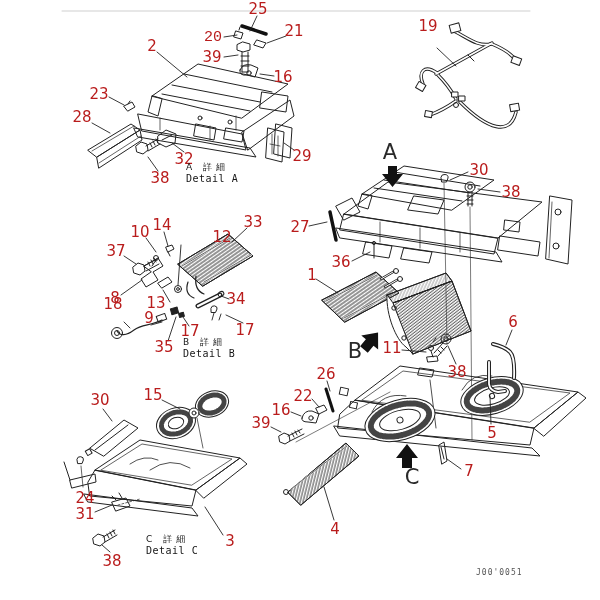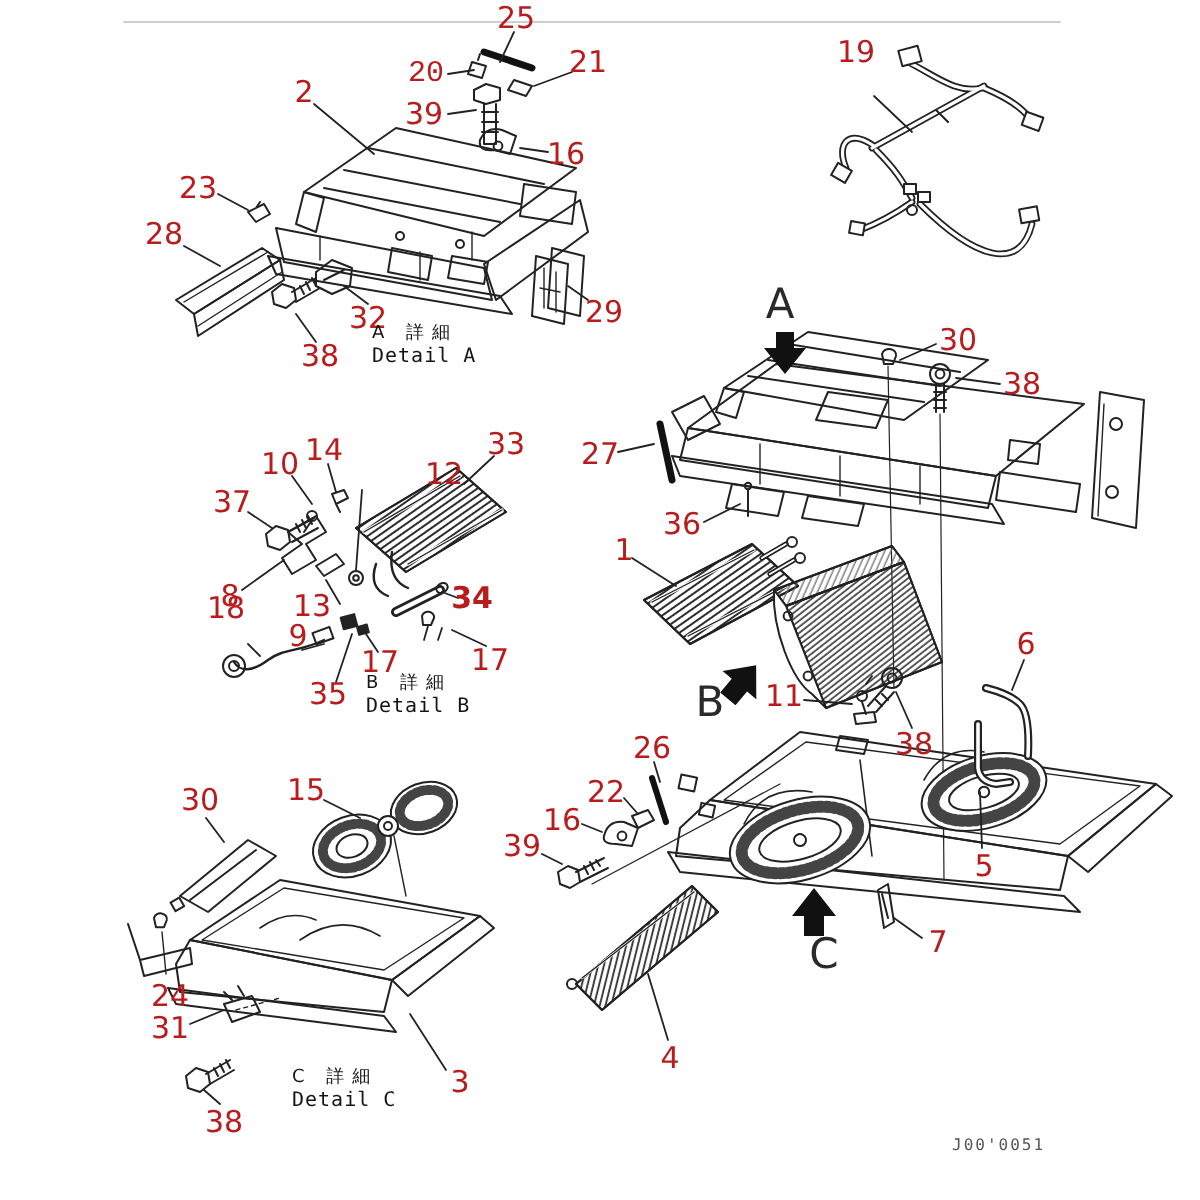--- a/index.html
+++ b/index.html
@@ -376,21 +376,21 @@
       <div class="part-label" style="left: 140px; top: 232px;">10</div>
       <div class="part-label" style="left: 182px; top: 237px; margin-left: 40px;">12</div>
       <div class="part-label" style="left: 116px; top: 251px;">37</div>
       <div class="part-label" style="left: 115px; top: 298px;">8</div>
       <div class="part-label" style="left: 156px; top: 303px;">13</div>
       <div class="part-label" style="left: 149px; top: 318px;">9</div>
       <div class="part-label" style="left: 113px; top: 304px;">18</div>
       <div class="part-label" style="left: 164px; top: 347px;">35</div>
       <div class="part-label" style="left: 190px; top: 331px;">17</div>
       <div class="part-label" style="left: 245px; top: 330px;">17</div>
-      <div class="part-label" style="left: 236px; top: 299px; font-weight: bold;">34</div>
+      <div class="part-label" style="left: 236px; top: 299px;">34</div>
       <div class="part-label" style="left: 100px; top: 400px;">30</div>
       <div class="part-label" style="left: 153px; top: 395px;">15</div>
       <div class="part-label" style="left: 85px; top: 498px;">24</div>
       <div class="part-label" style="left: 85px; top: 514px;">31</div>
       <div class="part-label" style="left: 112px; top: 561px;">38</div>
       <div class="part-label" style="left: 230px; top: 541px;">3</div>
     </div>
 <div id="letters-layer">
       <div class="section-letter" style="left: 390px; top: 152px;">A</div>
       <div class="section-letter" style="left: 355px; top: 351px;">B</div>

